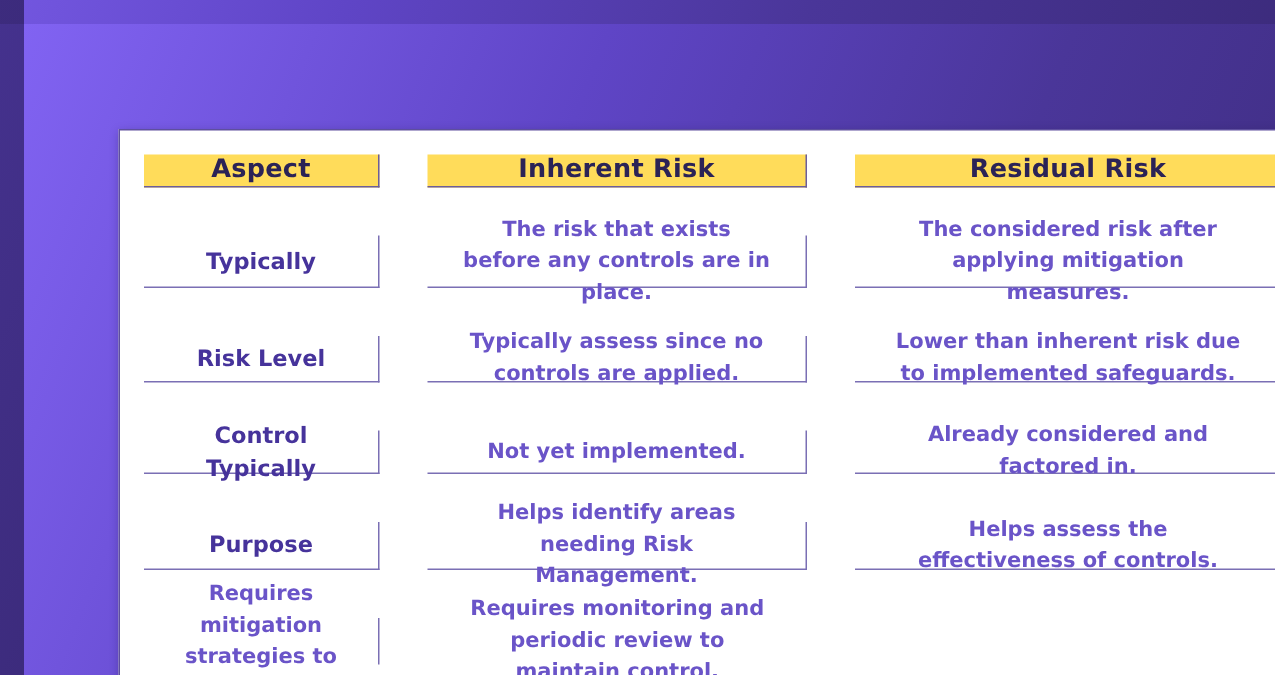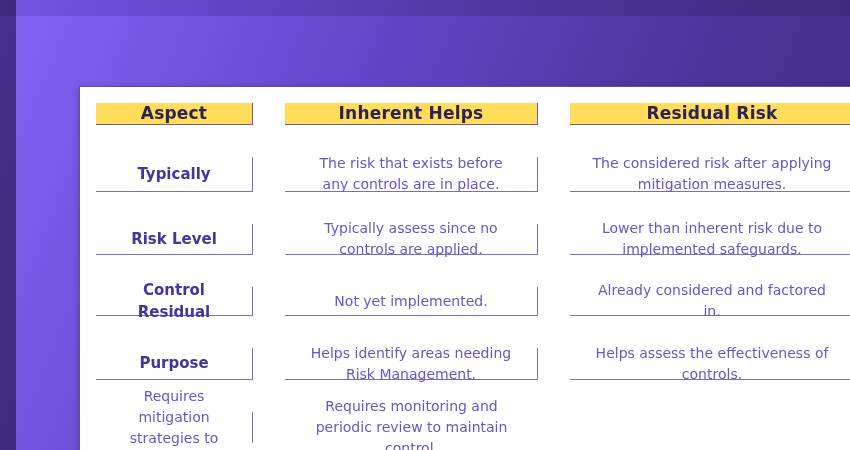--- a/index.html
+++ b/index.html
@@ -25,20 +25,21 @@
   .cell {
     display: flex;
     align-items: center;
     justify-content: center;
     text-align: center;
     border-right: 1px solid #7a6fb4;
     border-bottom: 1px solid #7a6fb4;
     background: #ffffff;
     padding: 4px 22px;
     line-height: 1.5;
+    font-weight: bold;
   }
   .cell.last-col { border-right: none; }
   .cell.last-row { border-bottom: none; }
   .header-cell {
     background: #ffdc5a;
     color: #2b2356;
     font-weight: 700;
     font-size: 17px;
     letter-spacing: 0.2px;
     border-right: 1px solid #6b5e9c;
@@ -54,32 +55,32 @@
     color: #6a54c8;
     font-size: 14px;
   }
 </style>
 </head>
 <body>
 
 <div class="risk-table">
 
   <div class="cell header-cell">Aspect</div>
-  <div class="cell header-cell">Inherent Helps</div>
+  <div class="cell header-cell">Inherent Risk</div>
   <div class="cell header-cell last-col">Residual Risk</div>
 
   <div class="cell aspect-cell">Typically</div>
   <div class="cell body-cell">The risk that exists before any controls are in place.</div>
   <div class="cell body-cell last-col">The considered risk after applying mitigation measures.</div>
 
   <div class="cell aspect-cell">Risk Level</div>
   <div class="cell body-cell">Typically assess since no controls are applied.</div>
   <div class="cell body-cell last-col">Lower than inherent risk due to implemented safeguards.</div>
 
-  <div class="cell aspect-cell">Control Residual</div>
+  <div class="cell aspect-cell">Control Typically</div>
   <div class="cell body-cell">Not yet implemented.</div>
   <div class="cell body-cell last-col">Already considered and factored in.</div>
 
   <div class="cell aspect-cell">Purpose</div>
   <div class="cell body-cell">Helps identify areas needing Risk Management.</div>
   <div class="cell body-cell last-col">Helps assess the effectiveness of controls.</div>
 
   <div class="cell body-cell last-row">Requires mitigation strategies to reduce risk.</div>
   <div class="cell body-cell last-row last-col">Requires monitoring and periodic review to maintain control.</div>
 </div>

